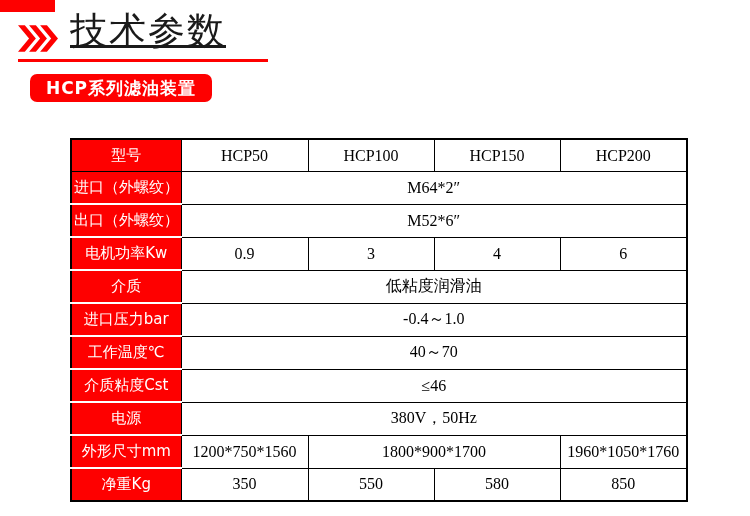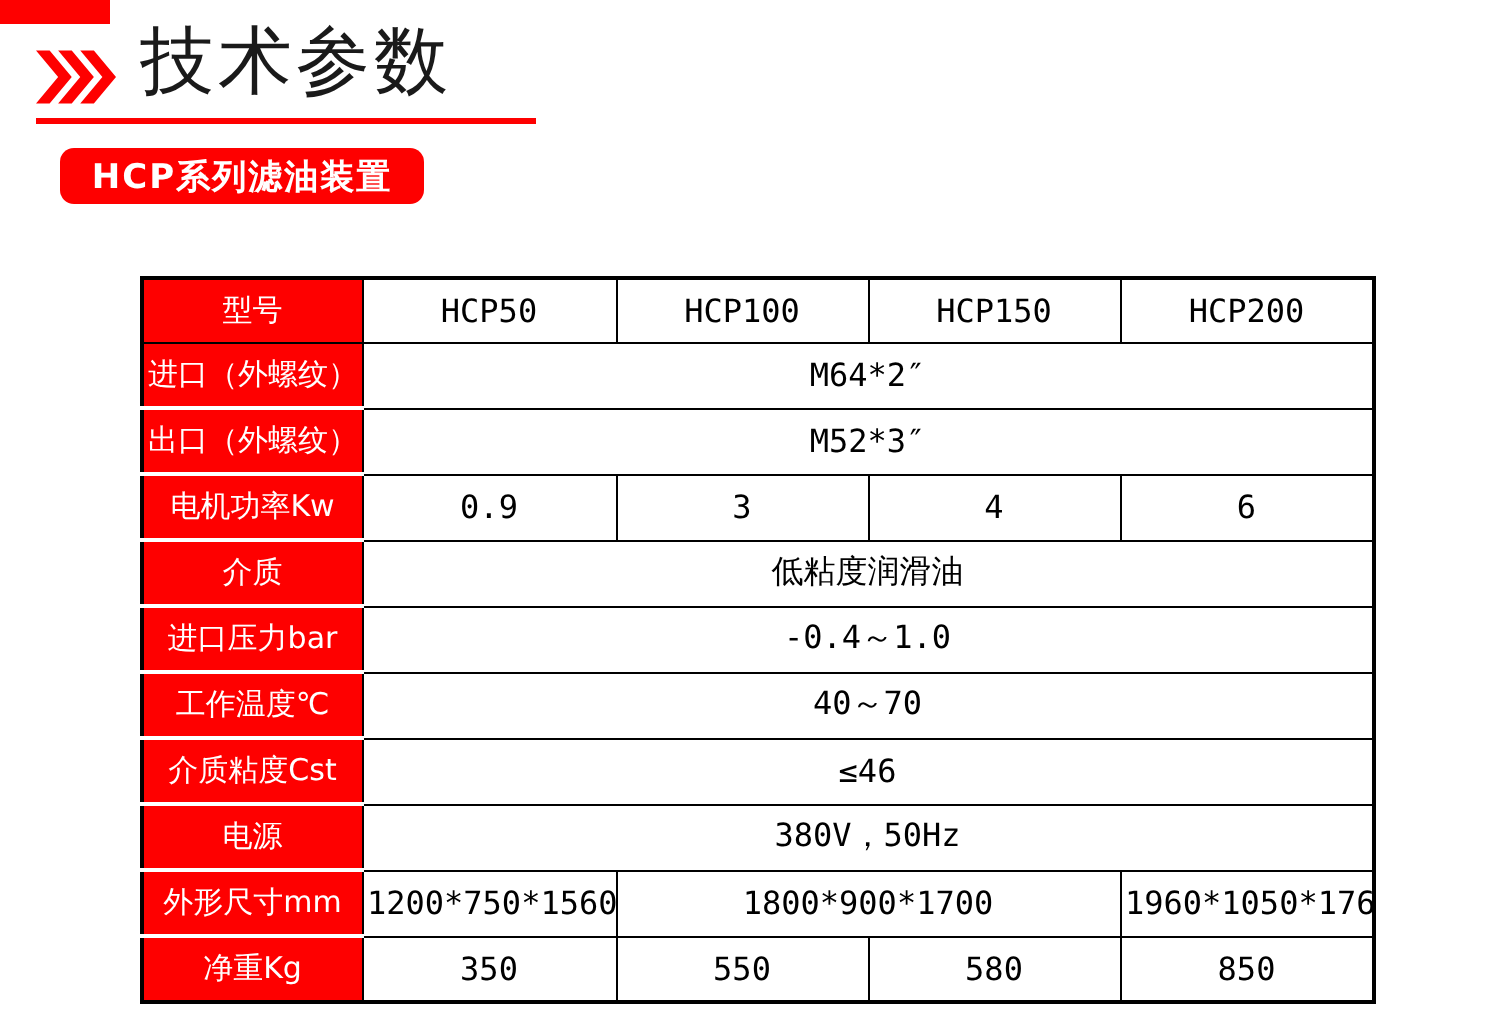--- a/index.html
+++ b/index.html
@@ -18,21 +18,21 @@
   .corner-mark {
     position:absolute; left:0; top:0;
     width:55px; height:12px;
     background:var(--red);
   }
   .header { position:absolute; left:0; top:0; width:750px; height:70px; }
   .chevrons { position:absolute; left:18px; top:23px; width:40px; height:31px; display:block; }
   .page-title {
     position:absolute; left:70px; top:8px; margin:0;
     font-size:37px; font-weight:500; color:var(--title);
-    letter-spacing:2px; line-height:1.25; white-space:nowrap;
+    letter-spacing:2px; line-height:1.25; white-space:nowrap;text-decoration:underline;
   }
   .title-underline {
     position:absolute; left:18px; top:59px;
     width:250px; height:3px; background:var(--red);
   }
   .series-badge {
     position:absolute; left:30px; top:74px;
     width:182px; height:28px;
     background:var(--red); border-radius:7px;
     display:flex; align-items:center; justify-content:center;
@@ -52,21 +52,21 @@
   table.spec col.c0 { width:110px; }
   table.spec col.c1 { width:127px; }
   table.spec col.c2 { width:126px; }
   table.spec col.c3 { width:126px; }
   table.spec col.c4 { width:127px; }
   table.spec th, table.spec td {
     border:1px solid var(--ink);
     height:31px; padding:0 2px;
     text-align:center; vertical-align:middle;
     font-weight:normal; white-space:nowrap;
-    background:#ffffff; overflow:hidden;
+    background:#ffffff; overflow:hidden;font-family:Liberation Serif, serif;
   }
   table.spec .lbl {
     background:var(--red); color:#ffffff;
     font-family:"DejaVu Sans", sans-serif;
     font-size:15px;
   }
   table.spec tbody .lbl { border-bottom:2px solid #ffffff; }
   table.spec tbody tr:first-child .lbl { border-top:1px solid var(--ink); }
   table.spec tbody tr:last-child .lbl { border-bottom:2px solid var(--ink); }
 </style>
@@ -106,21 +106,21 @@
         <th>HCP200</th>
       </tr>
   </thead>
   <tbody id="body-rows">
       <tr>
         <th class="lbl">进口（外螺纹）</th>
         <td colspan="4">M64*2″</td>
       </tr>
       <tr>
         <th class="lbl">出口（外螺纹）</th>
-        <td colspan="4">M52*3″</td>
+        <td colspan="4">M52*6″</td>
       </tr>
       <tr>
         <th class="lbl">电机功率Kw</th>
         <td>0.9</td>
         <td>3</td>
         <td>4</td>
         <td>6</td>
       </tr>
       <tr>
         <th class="lbl">介质</th>

